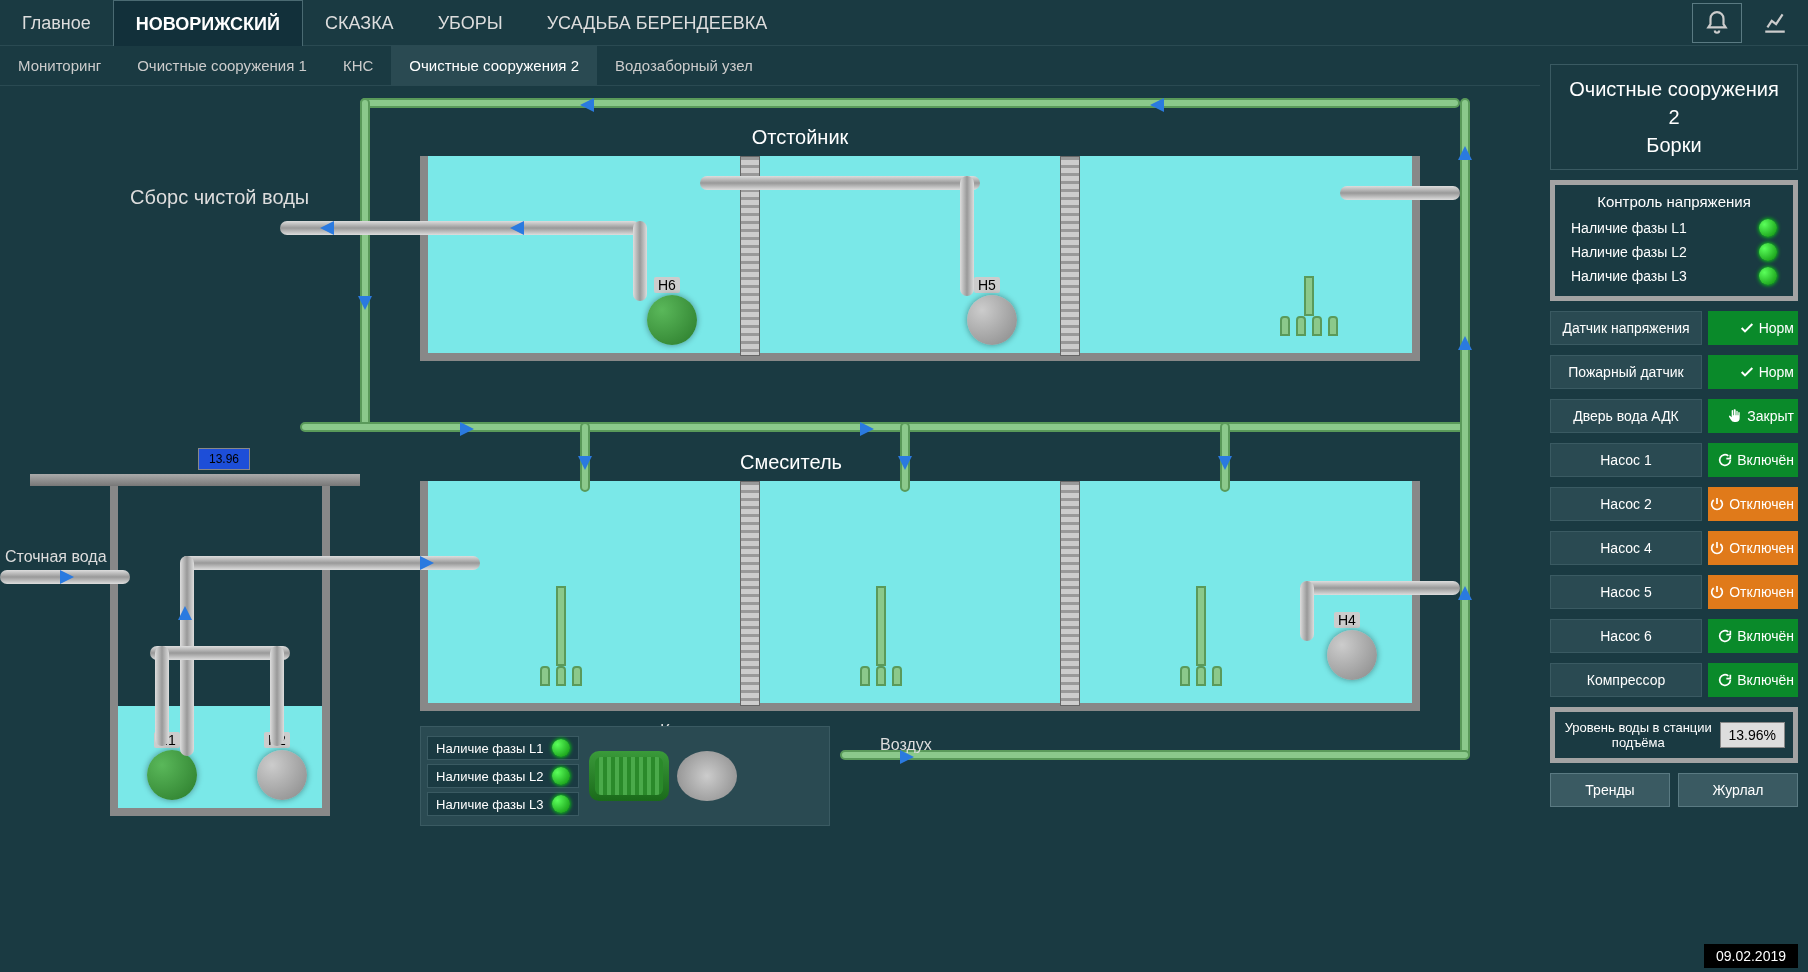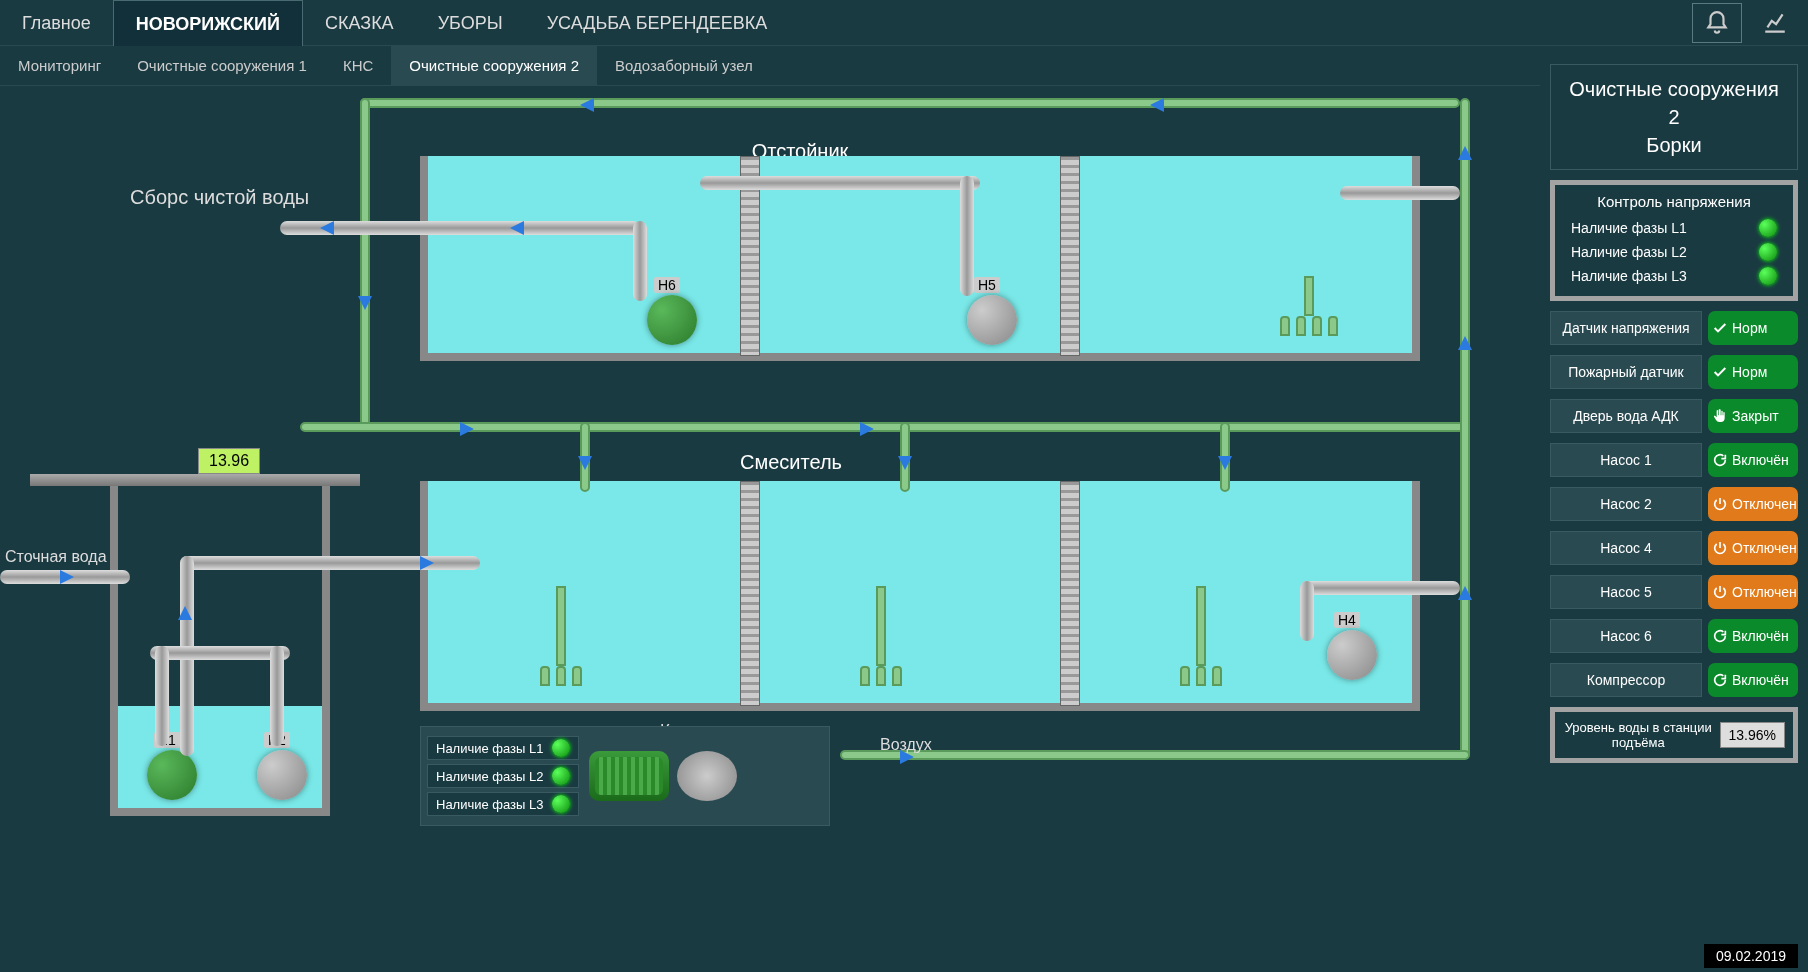--- a/index.html
+++ b/index.html
@@ -47,41 +47,41 @@
 
 .ladder { position: absolute; width: 20px; background: repeating-linear-gradient(#999 0 3px, #ccc 3px 8px); border: 1px solid #666; }
 
 
 .aerator { position: absolute; }
 .aerator-pipe { width: 10px; background: #8bc98b; border: 2px solid #5a9a5a; margin: 0 auto; }
 .aerator-base { display: flex; justify-content: center; gap: 6px; }
 .aerator-nozzle { width: 10px; height: 20px; background: #8bc98b; border: 2px solid #5a9a5a; border-radius: 4px 4px 0 0; }
 
 
-.value-box { position: absolute; background: #bef264; color: #000; padding: 3px 10px; font-size: 16px; border: 1px solid #888; }
+.value-box { position: absolute; background: #1d4ed8; color: #000; padding: 3px 10px; font-size: 12px; border: 1px solid #888; }
 
 
 .comp-panel { position: absolute; left: 420px; top: 822px; width: 410px; height: 100px; background: #2a4a52; border: 1px solid #3a5a62; display: flex; align-items: center; padding: 6px; gap: 10px; }
 .comp-phase-col { display: flex; flex-direction: column; gap: 4px; }
 .comp-phase { display: flex; align-items: center; gap: 8px; background: #1a3a42; border: 1px solid #3a5a62; padding: 2px 8px; font-size: 13px; }
 .led { width: 18px; height: 18px; border-radius: 50%; background: radial-gradient(circle at 30% 30%, #5aff5a, #0a8a0a); box-shadow: 0 0 4px #0f0; }
 .compressor-img { width: 180px; height: 70px; display: flex; align-items: center; }
 .motor { width: 80px; height: 50px; background: linear-gradient(#3a9a3a,#1a6a1a); border-radius: 10px; position: relative; }
 .motor::before { content: ""; position: absolute; inset: 6px; background: repeating-linear-gradient(90deg,#2a8a2a 0 4px,#4aaa4a 4px 8px); border-radius: 6px; }
 .pump-unit { width: 60px; height: 50px; background: radial-gradient(circle,#ccc,#888); border-radius: 50%; margin-left: 8px; }
 
 
 .rpanel { position: absolute; right: 0; top: 54px; width: 268px; height: 918px; background: #1a3a42; padding: 10px; display: flex; flex-direction: column; gap: 10px; }
 .rpanel-title { text-align: center; font-size: 20px; border: 1px solid #3a5a62; padding: 10px; line-height: 1.4; }
 .rpanel-block { border: 5px solid #a3a3a3; padding: 8px; }
 .rpanel-block-title { text-align: center; font-size: 15px; margin-bottom: 6px; }
 .phase-row { display: flex; justify-content: space-between; align-items: center; padding: 3px 8px; font-size: 14px; }
 .status-row { display: flex; gap: 6px; }
 .status-label { flex: 1; background: #2a4a52; border: 1px solid #3a5a62; padding: 8px; font-size: 14px; text-align: center; }
-.status-badge { width: 90px; padding: 8px 4px; font-size: 14px; text-align: center; display: flex; align-items: center; justify-content: flex-start; gap: 4px; border-radius: 7px; }
+.status-badge { width: 90px; padding: 8px 4px; font-size: 14px; text-align: center; display: flex; align-items: center; justify-content: flex-end; gap: 4px; }
 .badge-green { background: #0a8a2a; }
 .badge-orange { background: #e07a1a; }
 .badge-icon { width: 16px; height: 16px; }
 .water-level { display: flex; gap: 6px; align-items: center; }
 .water-level-label { flex: 1; font-size: 13px; text-align: center; }
 .water-level-val { background: #ddd; color: #000; padding: 4px 8px; font-size: 14px; border: 1px solid #888; }
 .bottom-btns { display: flex; gap: 8px; }
 .bottom-btn { flex: 1; background: #3a5a62; border: 1px solid #5a7a82; padding: 8px; text-align: center; font-size: 14px; cursor: pointer; }
 .date-footer { position: absolute; right: 10px; bottom: 4px; background: #000; color: #fff; padding: 4px 12px; font-size: 14px; }
 
@@ -113,21 +113,21 @@
 <div class="subnav">
   <div class="subnav-item">Мониторинг</div>
   <div class="subnav-item">Очистные сооружения 1</div>
   <div class="subnav-item">КНС</div>
   <div class="subnav-item active">Очистные сооружения 2</div>
   <div class="subnav-item">Водозаборный узел</div>
 </div>
 
 <div class="canvas">
 
-  <div class="tank-label" style="left:700px;top:54px;width:200px">Отстойник</div>
+  <div class="tank-label" style="left:700px;top:40px;width:200px">Отстойник</div>
   <div class="tank" style="left:420px;top:70px;width:1000px;height:205px"></div>
   <div class="ladder" style="left:740px;top:70px;height:200px"></div>
   <div class="ladder" style="left:1060px;top:70px;height:200px"></div>
 
   <div class="pump pump-green" style="left:640px;top:195px">
       <div class="pump-label">Н6</div>
       <div class="pump-body"></div>
     </div>
   <div class="pump pump-grey" style="left:960px;top:195px">
       <div class="pump-label">Н5</div>
@@ -372,15 +372,19 @@
           <span>Включён</span>
         </div>
       </div>
     </div>
 
   <div class="rpanel-block water-level">
     <div class="water-level-label">Уровень воды в станции подъёма</div>
     <div class="water-level-val">13.96%</div>
   </div>
 
+  <div class="bottom-btns">
+    <div class="bottom-btn">Тренды</div>
+    <div class="bottom-btn">Журлал</div>
+  </div>
 </div>
 
 <div class="date-footer">09.02.2019</div>
 
 </body></html>

